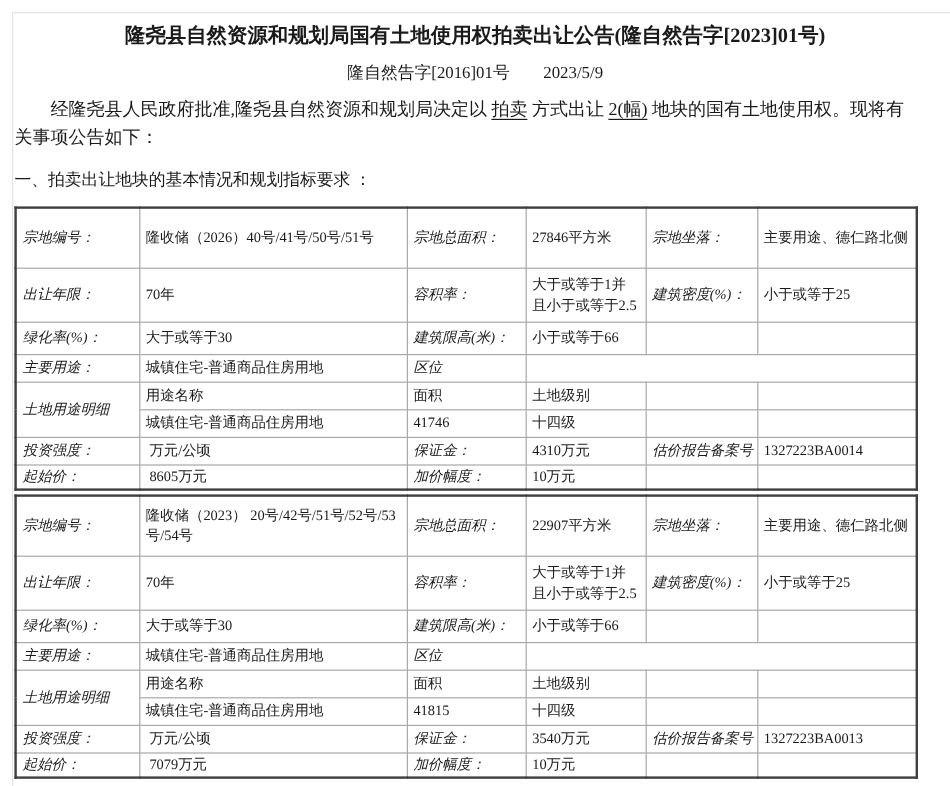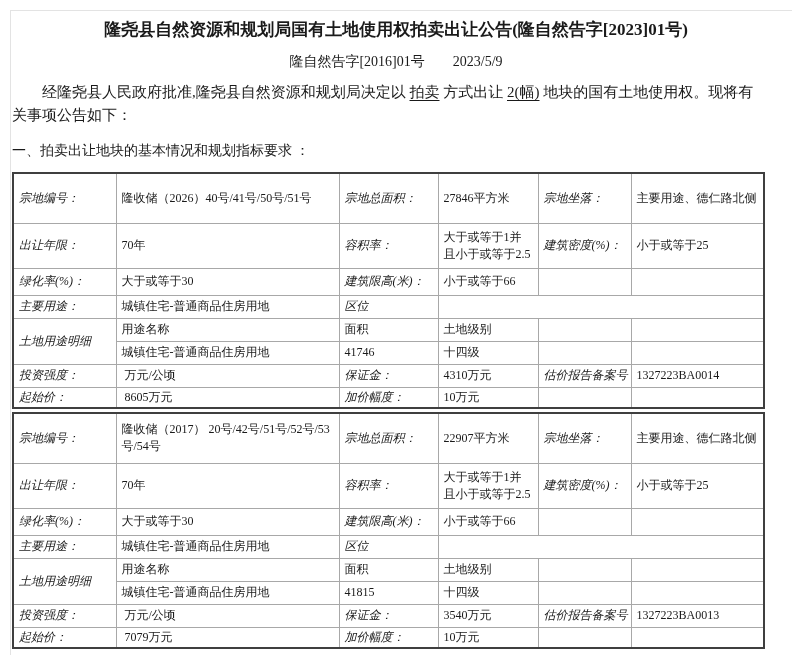--- a/index.html
+++ b/index.html
@@ -143,21 +143,21 @@
       <col style="width:103px">
         <col style="width:223px">
         <col style="width:99px">
       <col style="width:100px">
         <col style="width:93px">
         <col style="width:133px">
     </colgroup>
     <tbody>
       <tr class="r1">
         <td class="lbl">宗地编号：</td>
-        <td>隆收储（2017） 20号/42号/51号/52号/53号/54号</td>
+        <td>隆收储（2023） 20号/42号/51号/52号/53号/54号</td>
         <td class="lbl">宗地总面积：</td>
         <td class="ctr">22907平方米</td>
         <td class="lbl">宗地坐落：</td>
         <td class="c6">主要用途、德仁路北侧</td>
       </tr>
       <tr class="r2">
         <td class="lbl">出让年限：</td>
         <td>70年</td>
         <td class="lbl">容积率：</td>
         <td class="ctr">大于或等于1并

